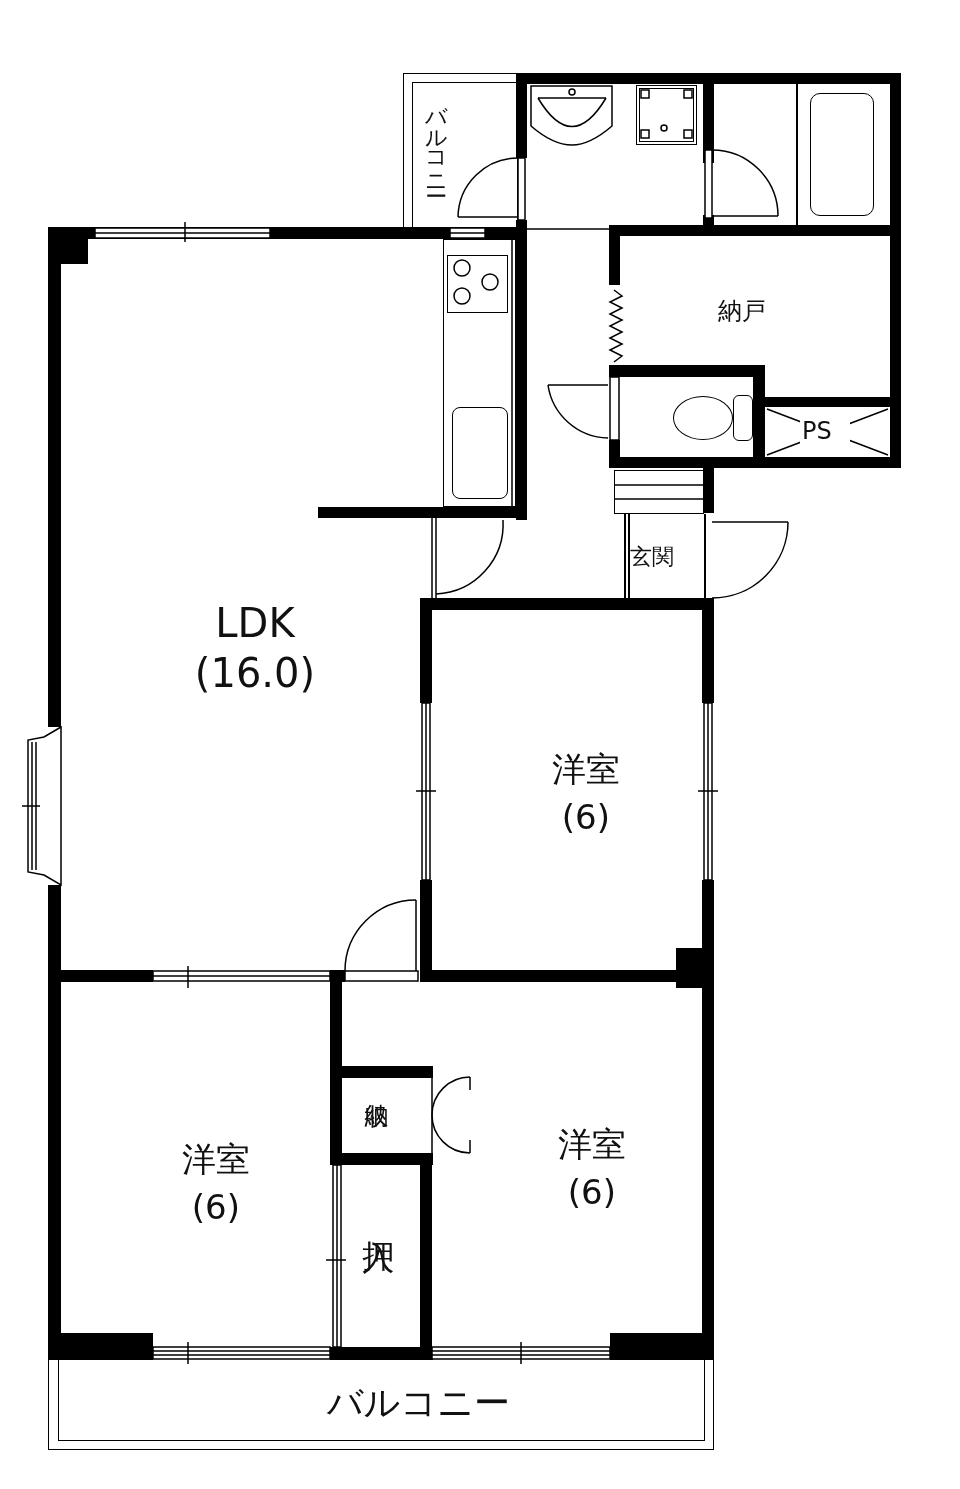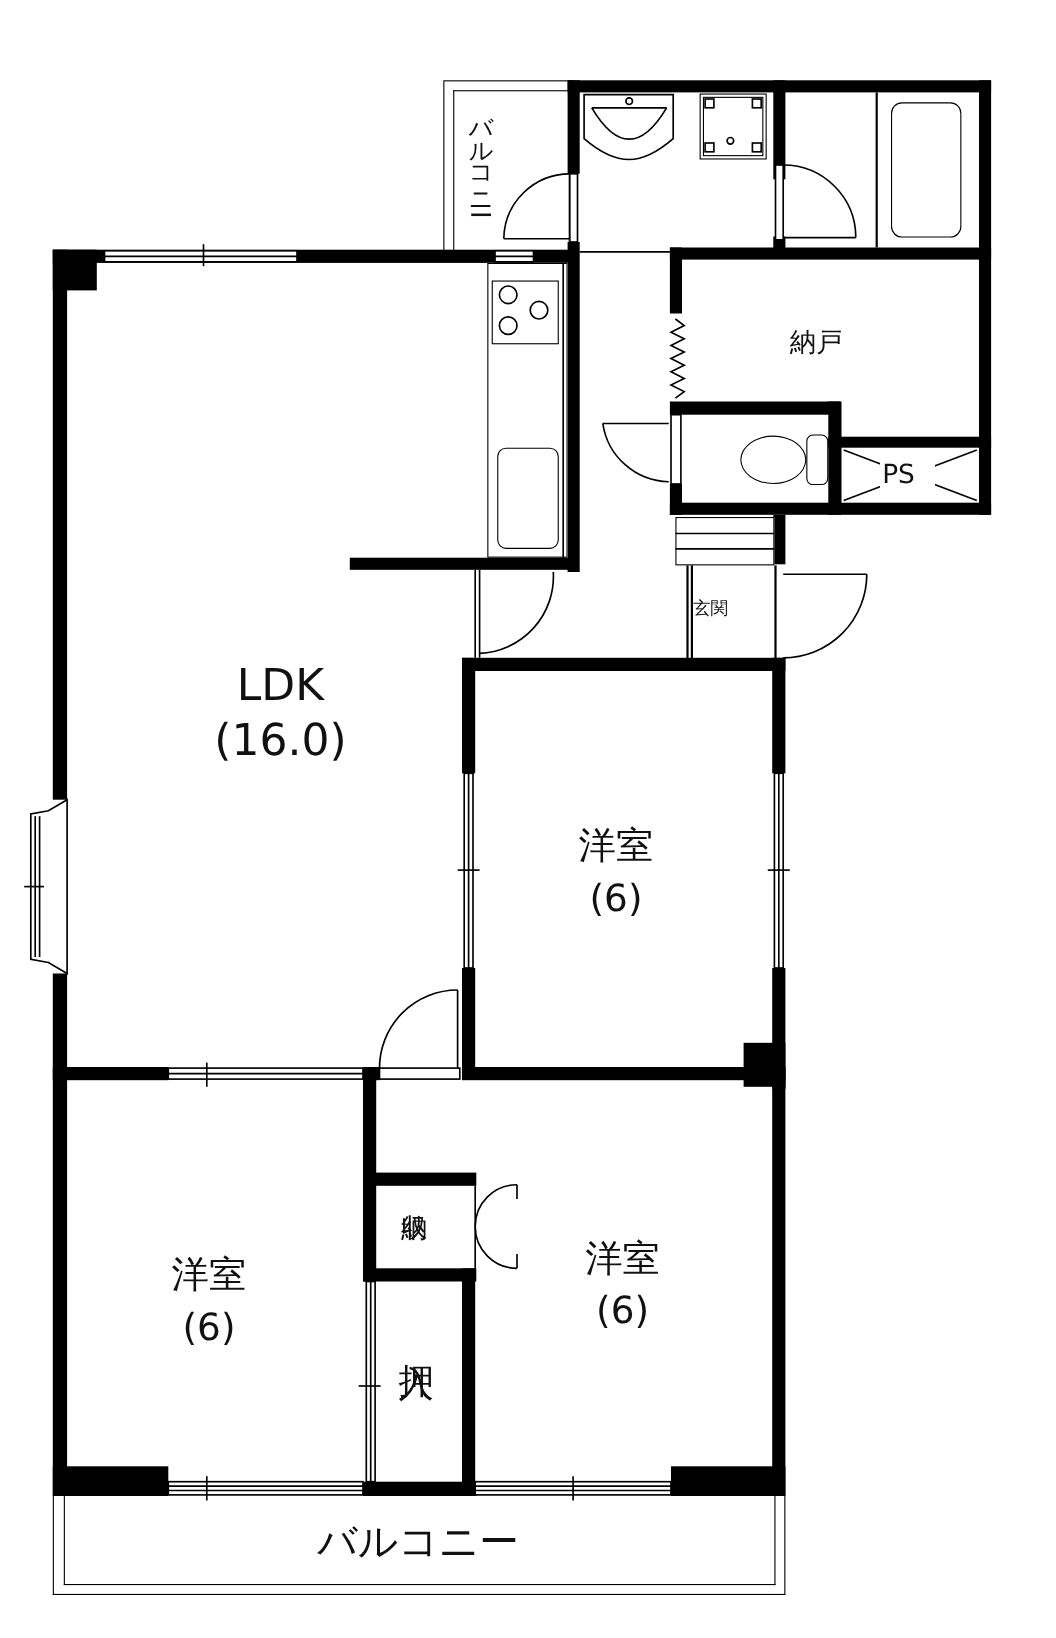--- a/index.html
+++ b/index.html
@@ -1,21 +1,21 @@
 <!DOCTYPE html>
 <html><head>
 <meta charset="utf-8">
 <style>
   html,body{margin:0;padding:0;background:#fff;}
   body{width:960px;height:1489px;position:relative;overflow:hidden;font-family:"DejaVu Sans","Liberation Sans",sans-serif;color:#111;}
   .w{position:absolute;background:#000;}
   .thin{position:absolute;box-sizing:border-box;border:1.5px solid #000;background:#fff;}
   .lbl{position:absolute;text-align:center;line-height:1.15;white-space:pre;}
   .big{font-size:40px;}
-  .mid{font-size:34px;}
+  .mid{font-size:34px;text-align:right;}
   .sm{font-size:24px;}
   .vt{writing-mode:vertical-rl;text-orientation:upright;}
   svg.ov{position:absolute;left:0;top:0;width:960px;height:1489px;pointer-events:none;}
 </style>
 </head>
 <body>
 
 <div class="thin" style="left:403px;top:73px;width:118px;height:160px;"></div>
 <div class="thin" style="left:412px;top:82px;width:106px;height:151px;border-bottom:none;"></div>
 <div class="lbl sm vt" style="left:424px;top:92px;font-size:22px;letter-spacing:-2px;">バルコニー</div>
@@ -44,21 +44,21 @@
 <div class="w" style="left:609px;top:457px;width:292px;height:11px;"></div>
 <div class="w" style="left:609px;top:440px;width:11px;height:28px;"></div>
 
 <div style="position:absolute;left:673px;top:396px;width:60px;height:44px;border:1.5px solid #000;border-radius:50%;box-sizing:border-box;"></div>
 <div style="position:absolute;left:733px;top:395px;width:20px;height:46px;border:1.5px solid #000;border-radius:6px;box-sizing:border-box;"></div>
 
 <div class="lbl sm" style="left:800px;top:418px;font-size:24px;">PS</div>
 
 <div class="w" style="left:703px;top:468px;width:11px;height:45px;"></div>
 <div class="thin" style="left:614px;top:470px;width:90px;height:44px;"></div>
-<div class="lbl sm" style="left:630px;top:544px;font-size:16px;">玄関</div>
+<div class="lbl sm" style="left:630px;top:544px;font-size:22px;">玄関</div>
 <div class="w" style="left:624px;top:514px;width:2px;height:88px;"></div>
 <div class="w" style="left:628px;top:514px;width:2px;height:88px;"></div>
 <div class="w" style="left:704px;top:514px;width:2px;height:88px;"></div>
 
 <div class="w" style="left:48px;top:227px;width:472px;height:12px;"></div>
 <div class="w" style="left:48px;top:227px;width:13px;height:500px;"></div>
 <div class="w" style="left:48px;top:885px;width:13px;height:475px;"></div>
 <div class="w" style="left:48px;top:227px;width:40px;height:37px;"></div>
 <div class="lbl big" style="left:190px;top:600px;width:130px;">LDK</div>
 <div class="lbl big" style="left:180px;top:650px;width:150px;">(16.0)</div>

